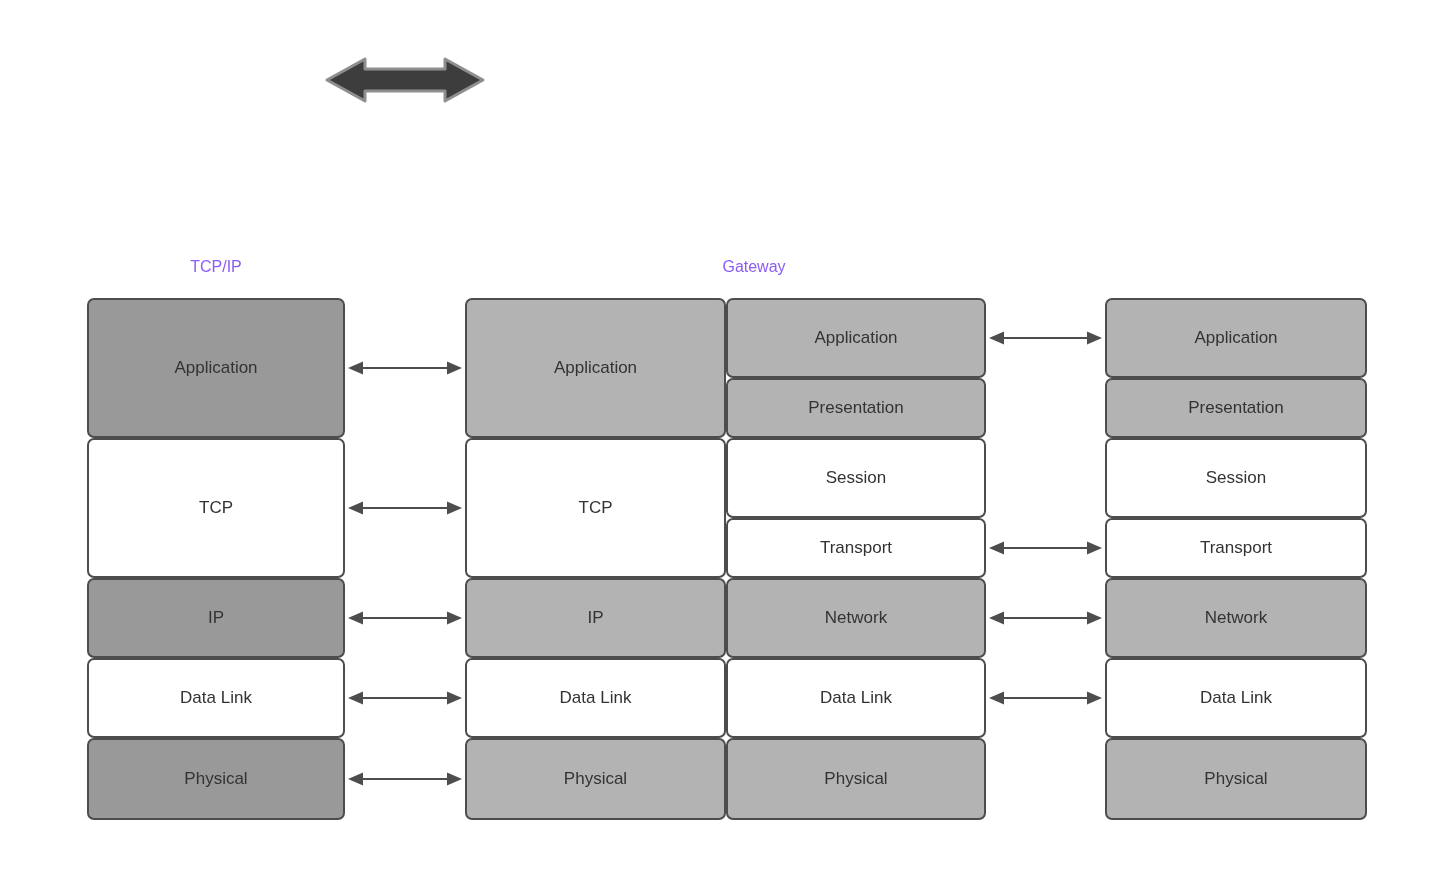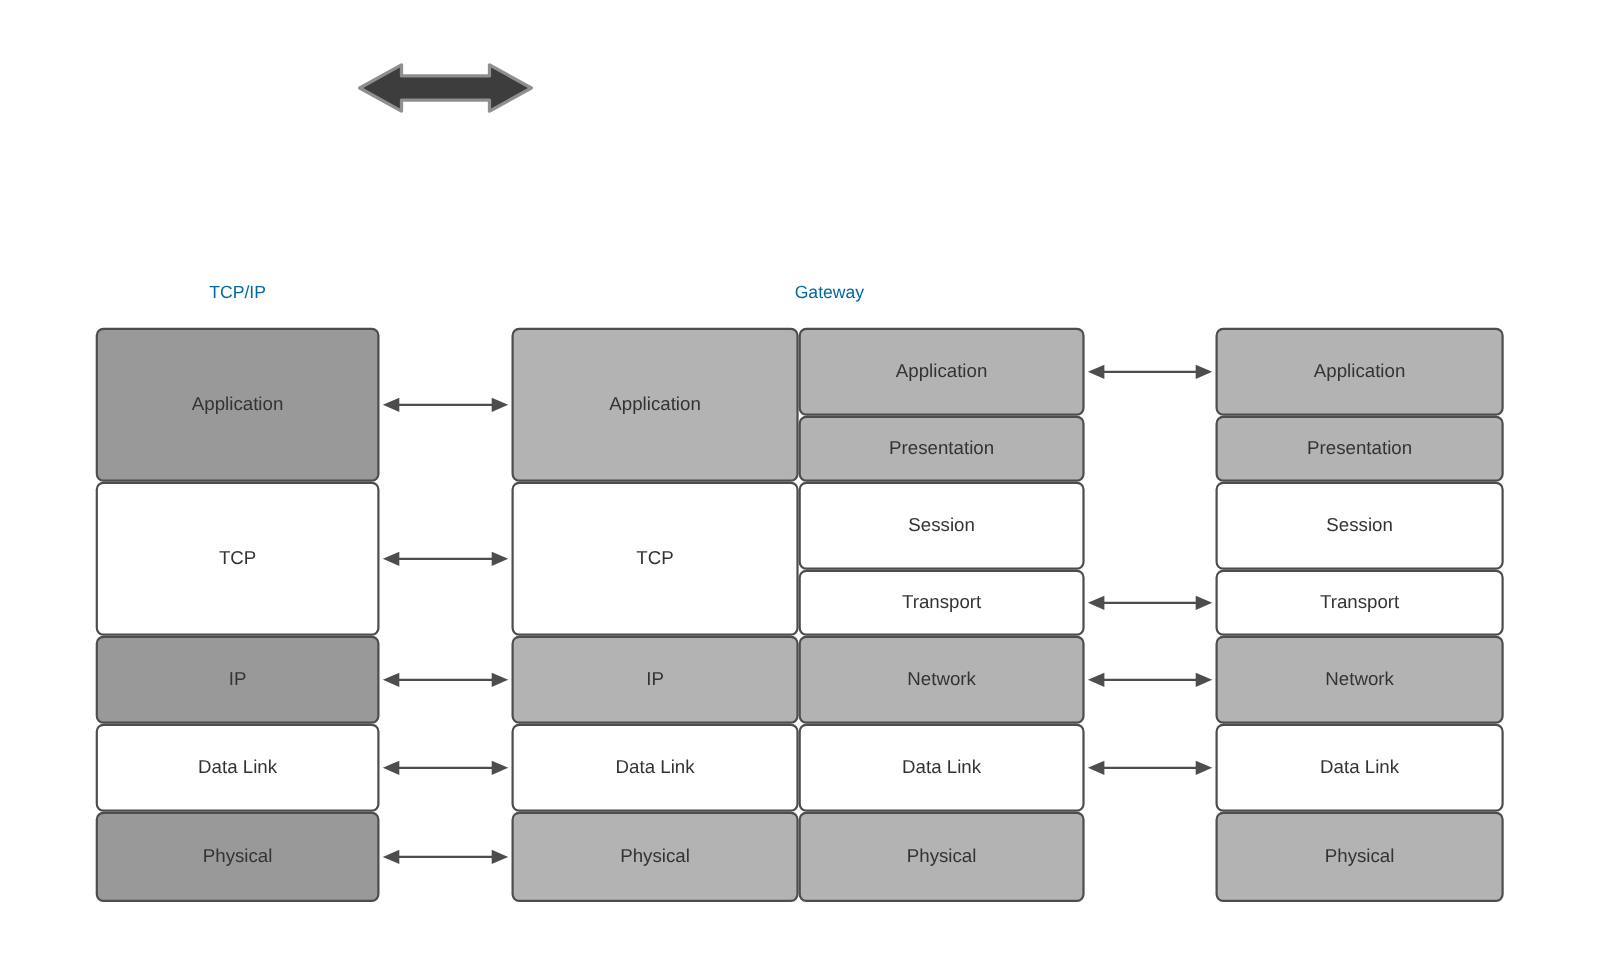--- a/index.html
+++ b/index.html
@@ -12,21 +12,21 @@
     width: 1452px;
     height: 880px;
     background: #ffffff;
     font-family: "Liberation Sans", sans-serif;
     overflow: hidden;
   }
   .col-title {
     position: absolute;
     transform: translateX(-50%);
     font-size: 16px;
-    color: #0369a1;
+    color: #8b5cf6;
     white-space: nowrap;
   }
   .stack {
     position: absolute;
   }
   .layer {
     position: absolute;
     left: 0;
     box-sizing: border-box;
     border: 2px solid #0369a1;

